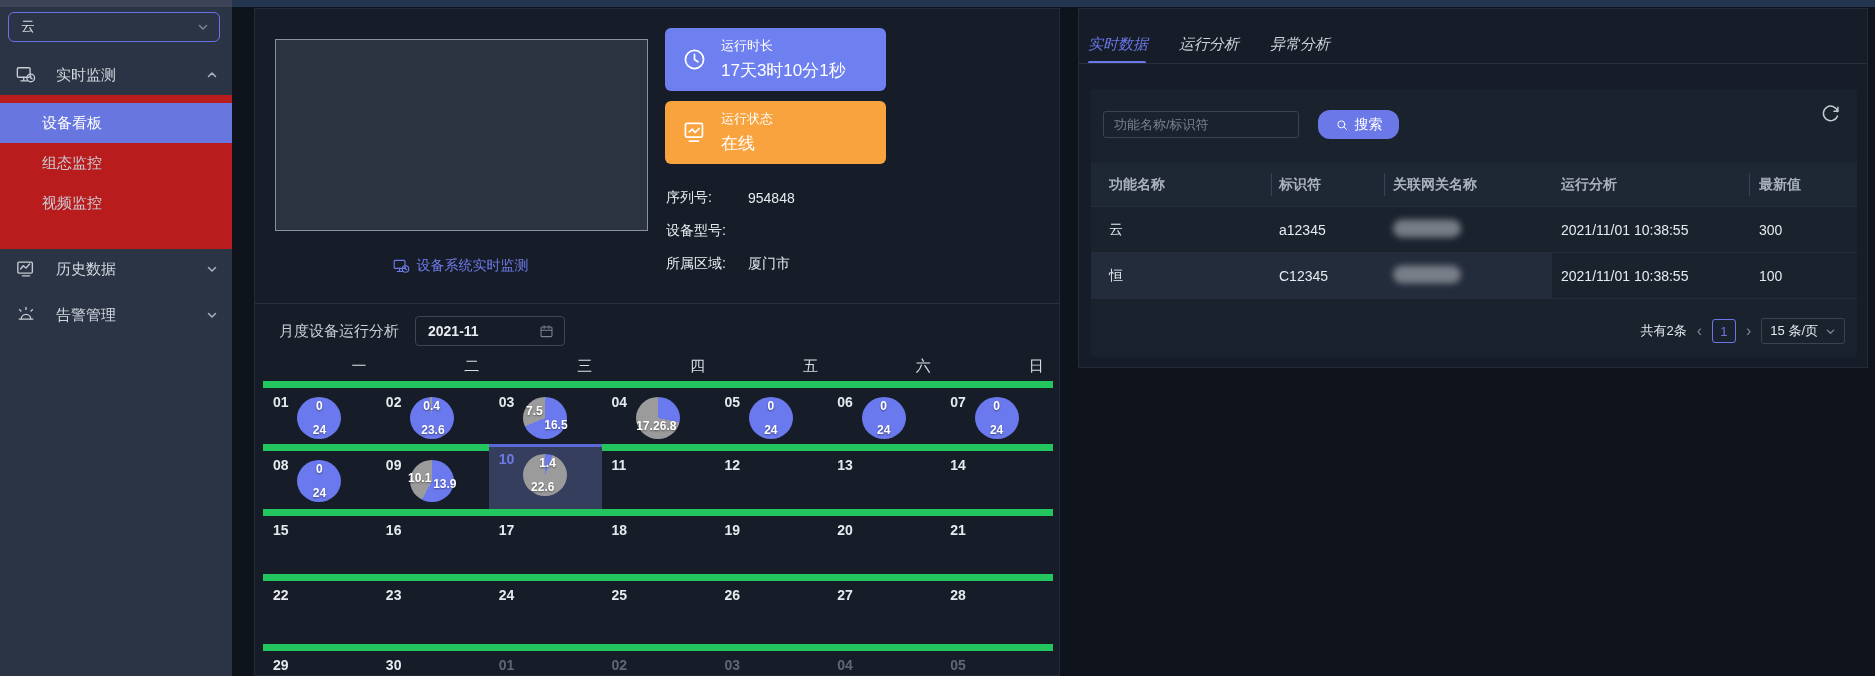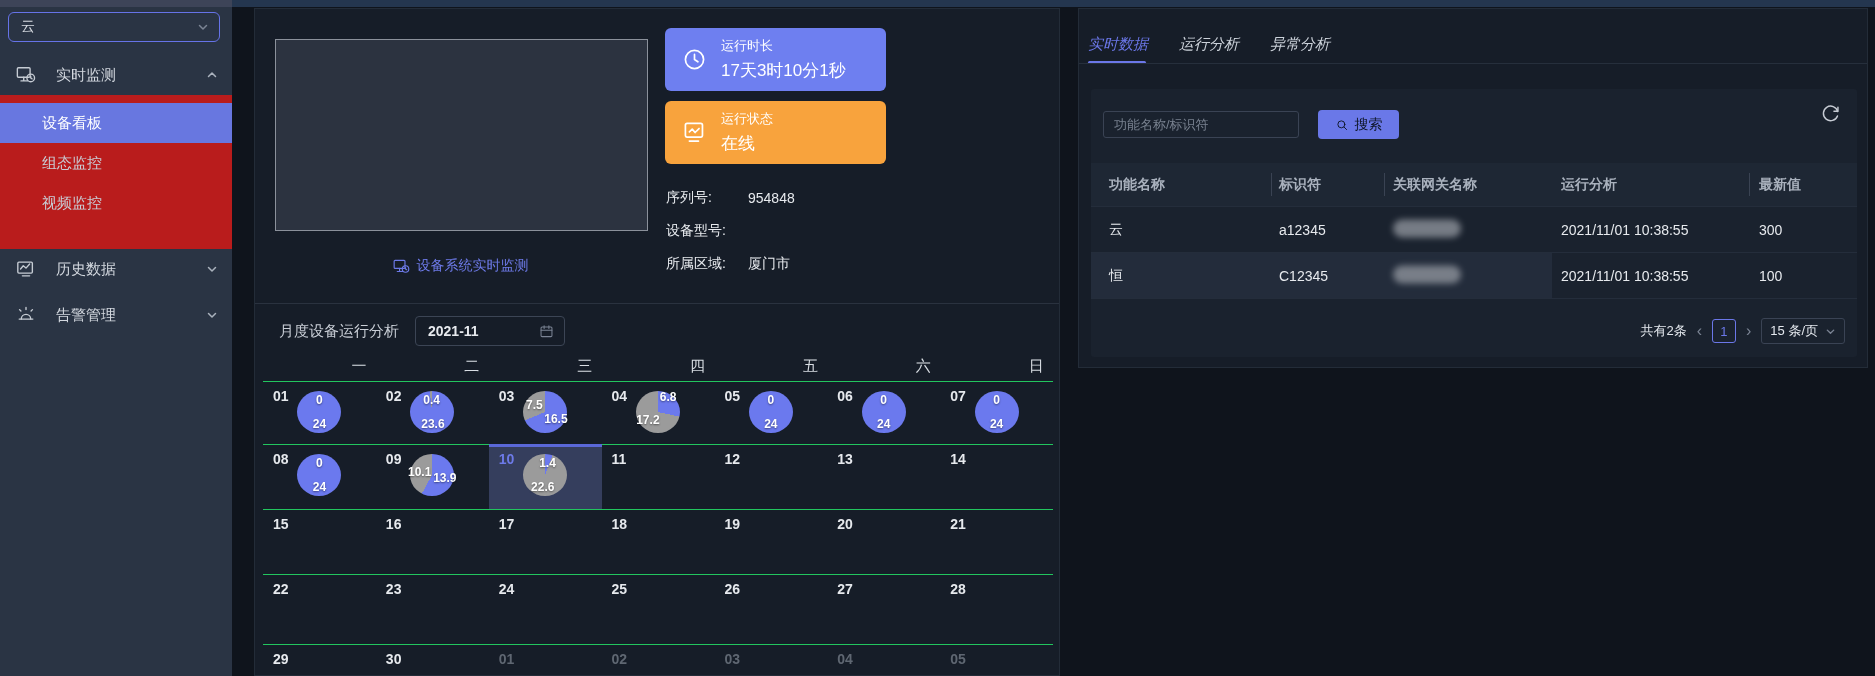--- a/index.html
+++ b/index.html
@@ -45,36 +45,36 @@
   
   .cal-head{position:absolute;left:24px;top:306px;height:32px;display:flex;align-items:center;gap:16px;}
   .cal-title{font-size:15px;color:#c9ced6;}
   .date-input{width:150px;height:30px;border:1px solid #3c4555;border-radius:4px;display:flex;align-items:center;justify-content:space-between;padding:0 10px 0 12px;box-sizing:border-box;font-size:14px;font-weight:bold;color:#e7eaee;cursor:pointer;}
   .date-input .ic{width:15px;height:15px;color:#7b8494;}
   
   .weekday-row{position:absolute;left:8px;top:346px;width:790px;display:grid;grid-template-columns:repeat(7,1fr);height:24px;}
   .wd{position:relative;font-size:15px;color:#d9dee4;}
   .wd span{position:absolute;left:96px;transform:translateX(-50%);top:2px;}
   .cal-grid{position:absolute;left:8px;top:372px;width:790px;display:grid;grid-template-columns:repeat(7,1fr);grid-template-rows:63px 65px 65px 70px 64px;}
-  .cal-cell{position:relative;border-top:1px solid #22c55e;padding:6px 0 0 10px;box-sizing:border-box;font-size:14px;font-weight:600;color:#e6e9ed;cursor:pointer;}
+  .cal-cell{position:relative;border-top:7px solid #22c55e;padding:6px 0 0 10px;box-sizing:border-box;font-size:14px;font-weight:600;color:#e6e9ed;cursor:pointer;}
   .cal-cell.muted{color:#5f6772;}
   .cal-cell.sel{background:#353e5d;border-top:3px solid #5a68d8;padding-top:4px;color:#6d7ae8;}
   .pie{position:absolute;left:50%;top:9px;width:44px;height:42px;margin-left:-22px;border-radius:50%;}
   .cal-cell.sel .pie{top:7px;}
   .plabel{position:absolute;transform:translate(-50%,-50%);font-size:12px;font-weight:700;color:#fff;text-shadow:0 1px 2px rgba(0,0,0,.45);white-space:nowrap;}
   
   .tabs{position:absolute;left:9px;top:26px;display:flex;gap:31px;font-size:15px;color:#ccd2da;}
   .tab{cursor:pointer;font-style:italic;}
   .tab.active{color:#6b77e8;}
   .tab-underline{position:absolute;left:9px;top:52px;width:58px;height:3px;background:#6b77e8;border-radius:2px;}
   .tabs-divider{position:absolute;left:0;right:0;top:54px;height:1px;background:#262f3c;}
   .inner{position:absolute;left:12px;top:80px;width:766px;height:268px;background:#1a222e;border-radius:3px;}
   .search-input{position:absolute;left:12px;top:22px;width:196px;height:27px;border:1px solid #3a4354;border-radius:3px;background:transparent;color:#e7eaee;font-size:13px;padding:0 10px;box-sizing:border-box;outline:none;font-family:inherit;}
   .search-input::placeholder{color:#78818f;}
-  .search-btn{position:absolute;left:227px;top:21px;width:81px;height:29px;background:#6a78e8;border:none;border-radius:4px;color:#0f172a;font-size:14px;display:flex;align-items:center;justify-content:center;gap:6px;cursor:pointer;font-family:inherit;}
+  .search-btn{position:absolute;left:227px;top:21px;width:81px;height:29px;background:#6a78e8;border:none;border-radius:12px;color:#ffffff;font-size:14px;display:flex;align-items:center;justify-content:center;gap:6px;cursor:pointer;font-family:inherit;}
   .search-btn .ic{width:14px;height:14px;}
   .refresh{position:absolute;right:16px;top:14px;width:21px;height:21px;color:#c7ccd4;cursor:pointer;}
   .tbl{position:absolute;left:0;top:74px;width:766px;}
   .thead{position:relative;height:43px;background:#1e2734;color:#a9b1bd;font-size:14px;border-bottom:1px solid #242d3b;font-weight:bold;}
   .thead .tc,.trow .tc{position:absolute;top:50%;transform:translateY(-50%);white-space:nowrap;}
   .vsep{position:absolute;top:10px;width:1px;height:23px;background:#3a4353;}
   .trow{position:relative;height:45px;font-size:14px;color:#e7eaee;border-bottom:1px solid #242d3b;}
   .stripe{position:absolute;left:0;top:0;width:461px;height:100%;background:#232c3b;}
   .trow .tc{z-index:1;}
   .blob{display:inline-block;width:68px;height:18px;background:#959aa2;opacity:.75;border-radius:9px;filter:blur(3px);}
@@ -256,21 +256,21 @@
         <div class="cal-cell"><span class="dnum">02</span><div class="pie" style="background: conic-gradient(rgb(107, 121, 238) 0deg, rgb(107, 121, 238) 354deg, rgb(155, 155, 155) 354deg, rgb(155, 155, 155) 360deg);">
             <span class="plabel" style="left: 21.3196px; top: 9.01645px;">0.4</span>
             <span class="plabel" style="left: 22.6804px; top: 32.9836px;">23.6</span>
           </div></div>
         <div class="cal-cell"><span class="dnum">03</span><div class="pie" style="background: conic-gradient(rgb(107, 121, 238) 0deg, rgb(107, 121, 238) 247.5deg, rgb(155, 155, 155) 247.5deg, rgb(155, 155, 155) 360deg);">
             <span class="plabel" style="left: 11.1909px; top: 14.3332px;">7.5</span>
             <span class="plabel" style="left: 32.8091px; top: 27.6668px;">16.5</span>
           </div></div>
         <div class="cal-cell"><span class="dnum">04</span><div class="pie" style="background: conic-gradient(rgb(107, 121, 238) 0deg, rgb(107, 121, 238) 102deg, rgb(155, 155, 155) 102deg, rgb(155, 155, 155) 360deg);">
             <span class="plabel" style="left: 11.8971px; top: 28.5518px;">17.2</span>
-            <span class="plabel" style="left: 32.1029px; top: 6px;">6.8</span>
+            <span class="plabel" style="left: 32.1029px; top: 29px;">6.8</span>
           </div></div>
         <div class="cal-cell"><span class="dnum">05</span><div class="pie" style="background: conic-gradient(rgb(107, 121, 238) 0deg, rgb(107, 121, 238) 360deg, rgb(155, 155, 155) 360deg, rgb(155, 155, 155) 360deg);">
             <span class="plabel" style="left: 22px; top: 9px;">0</span>
             <span class="plabel" style="left: 22px; top: 33px;">24</span>
           </div></div>
         <div class="cal-cell"><span class="dnum">06</span><div class="pie" style="background: conic-gradient(rgb(107, 121, 238) 0deg, rgb(107, 121, 238) 360deg, rgb(155, 155, 155) 360deg, rgb(155, 155, 155) 360deg);">
             <span class="plabel" style="left: 22px; top: 9px;">0</span>
             <span class="plabel" style="left: 22px; top: 33px;">24</span>
           </div></div>
         <div class="cal-cell"><span class="dnum">07</span><div class="pie" style="background: conic-gradient(rgb(107, 121, 238) 0deg, rgb(107, 121, 238) 360deg, rgb(155, 155, 155) 360deg, rgb(155, 155, 155) 360deg);">

